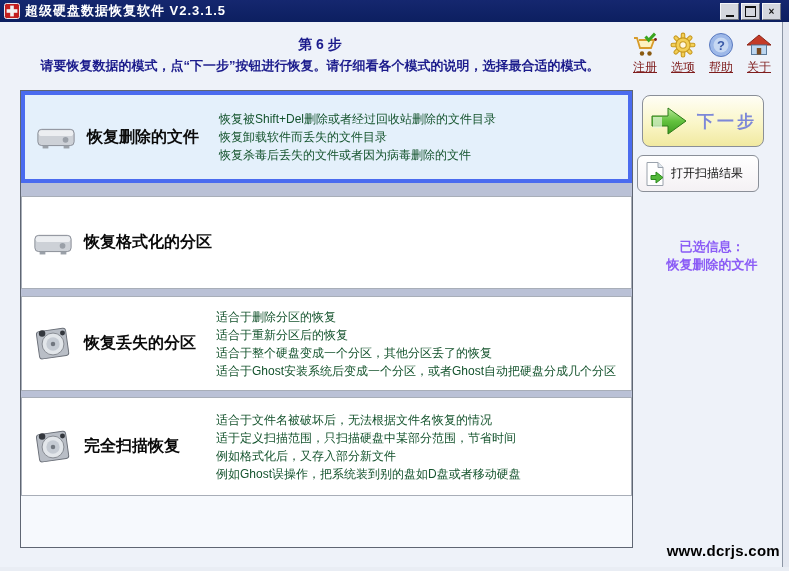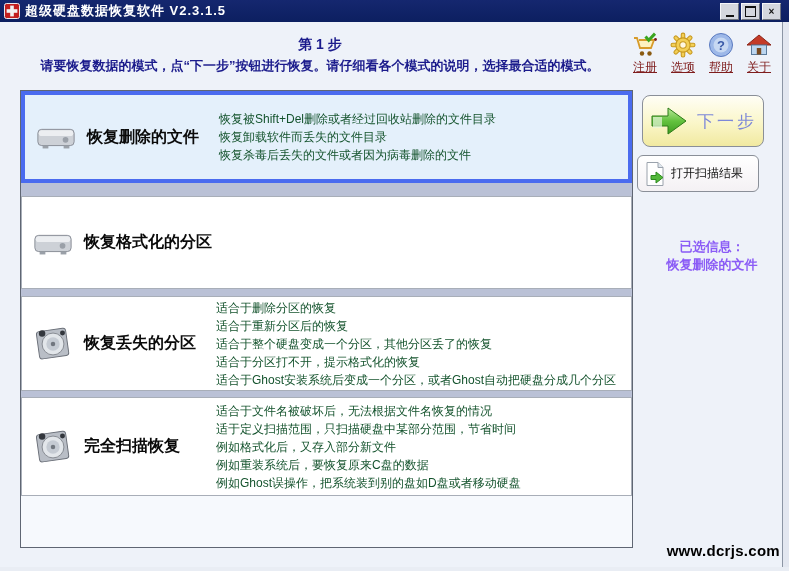--- a/index.html
+++ b/index.html
@@ -58,21 +58,21 @@
   .mode-desc{flex:1;font-size:12px;color:#14532d;line-height:18px;}
   .mode-desc div{white-space:nowrap;}
 
   
   .next-btn{
     position:absolute;left:642px;top:95px;width:122px;height:52px;
     border:1px solid #8a8f98;border-radius:8px;
     background:linear-gradient(#fffef6 0%,#faf6c8 55%,#f1e9a0 100%);
     display:flex;align-items:center;cursor:pointer;box-sizing:border-box;
   }
-  .next-btn .next-label{font-size:17px;font-weight:normal;color:#7d88d8;letter-spacing:3px;margin-left:8px;}
+  .next-btn .next-label{font-size:17px;font-weight:bold;color:#7d88d8;letter-spacing:3px;margin-left:8px;}
   .open-btn{
     position:absolute;left:637px;top:155px;width:122px;height:37px;
     border:1px solid #8a8f98;border-radius:6px;
     background:linear-gradient(#ffffff,#f4f1f4);
     display:flex;align-items:center;cursor:pointer;box-sizing:border-box;
   }
   .open-btn .open-label{font-size:12px;color:#101010;margin-left:5px;white-space:nowrap;}
   .selected-info{position:absolute;left:633px;top:238px;width:142px;text-align:center;
     color:#8b5cf6;font-size:13px;font-weight:bold;line-height:18px;padding-left:8px;}
 
@@ -97,21 +97,21 @@
         <div class="glyph-max"></div>
       </div>
     <div class="win-btn">
         <span>×</span>
       </div>
   </div>
 </div>
 <div class="right-frame"></div>
 <div class="bottom-frame"></div>
 
-<div class="step-title">第 1 步</div>
+<div class="step-title">第 6 步</div>
 <div class="instruction">请要恢复数据的模式，点“下一步”按钮进行恢复。请仔细看各个模式的说明，选择最合适的模式。</div>
 
 <div class="toolbar">
   <div class="tool-item">
     <svg class="ticon" viewBox="0 0 26 26">
       <path d="M2 6 h3 l3 10 h11 l3 -8 H7" fill="#fdf2c0" stroke="#d79b2a" stroke-width="1.8"></path>
       <circle cx="10" cy="21.5" r="2.2" fill="#8a5a10"></circle>
       <circle cx="17.5" cy="21.5" r="2.2" fill="#8a5a10"></circle>
       <path d="M13.5 4.5 l3.2 3.8 L23 1.6" stroke="#3aa520" stroke-width="3" fill="none"></path>
       <circle cx="23.5" cy="7.5" r="1.4" fill="#7a1a1a"></circle>
@@ -191,42 +191,40 @@
         <circle cx="20" cy="18" r="2.4" fill="#71777f"></circle>
         <circle cx="8.5" cy="7" r="3.4" fill="#33373d"></circle>
         <circle cx="30" cy="6.5" r="2.6" fill="#33373d"></circle>
       </svg>
     </div>
     <div class="mode-title">恢复丢失的分区</div>
     <div class="mode-desc">
       <div>适合于删除分区的恢复</div>
       <div>适合于重新分区后的恢复</div>
       <div>适合于整个硬盘变成一个分区，其他分区丢了的恢复</div>
-      <div>适合于分区打不开，提示格式化的恢复</div>
       <div>适合于Ghost安装系统后变成一个分区，或者Ghost自动把硬盘分成几个分区</div>
     </div>
   </div>
 
   <div class="panel p4">
     <div class="icon-cell">
       <svg width="38" height="36" viewBox="0 0 40 36">
         <rect x="4" y="3" width="31" height="29" rx="3" fill="#b9bec6" stroke="#6a6f78" transform="rotate(-8 20 17)"></rect>
         <circle cx="20" cy="18" r="11.5" fill="#e2e6ea" stroke="#84888f"></circle>
         <circle cx="20" cy="18" r="7" fill="#c5cbd3"></circle>
         <circle cx="20" cy="18" r="2.4" fill="#71777f"></circle>
         <circle cx="8.5" cy="7" r="3.4" fill="#33373d"></circle>
         <circle cx="30" cy="6.5" r="2.6" fill="#33373d"></circle>
       </svg>
     </div>
     <div class="mode-title">完全扫描恢复</div>
     <div class="mode-desc">
       <div>适合于文件名被破坏后，无法根据文件名恢复的情况</div>
       <div>适于定义扫描范围，只扫描硬盘中某部分范围，节省时间</div>
       <div>例如格式化后，又存入部分新文件</div>
-      <div>例如重装系统后，要恢复原来C盘的数据</div>
       <div>例如Ghost误操作，把系统装到别的盘如D盘或者移动硬盘</div>
     </div>
   </div>
 
   <div class="filler"></div>
 </div>
 
 <div class="next-btn">
   <svg width="40" height="32" style="margin-left:6px" viewBox="0 0 40 32">
     <defs>

